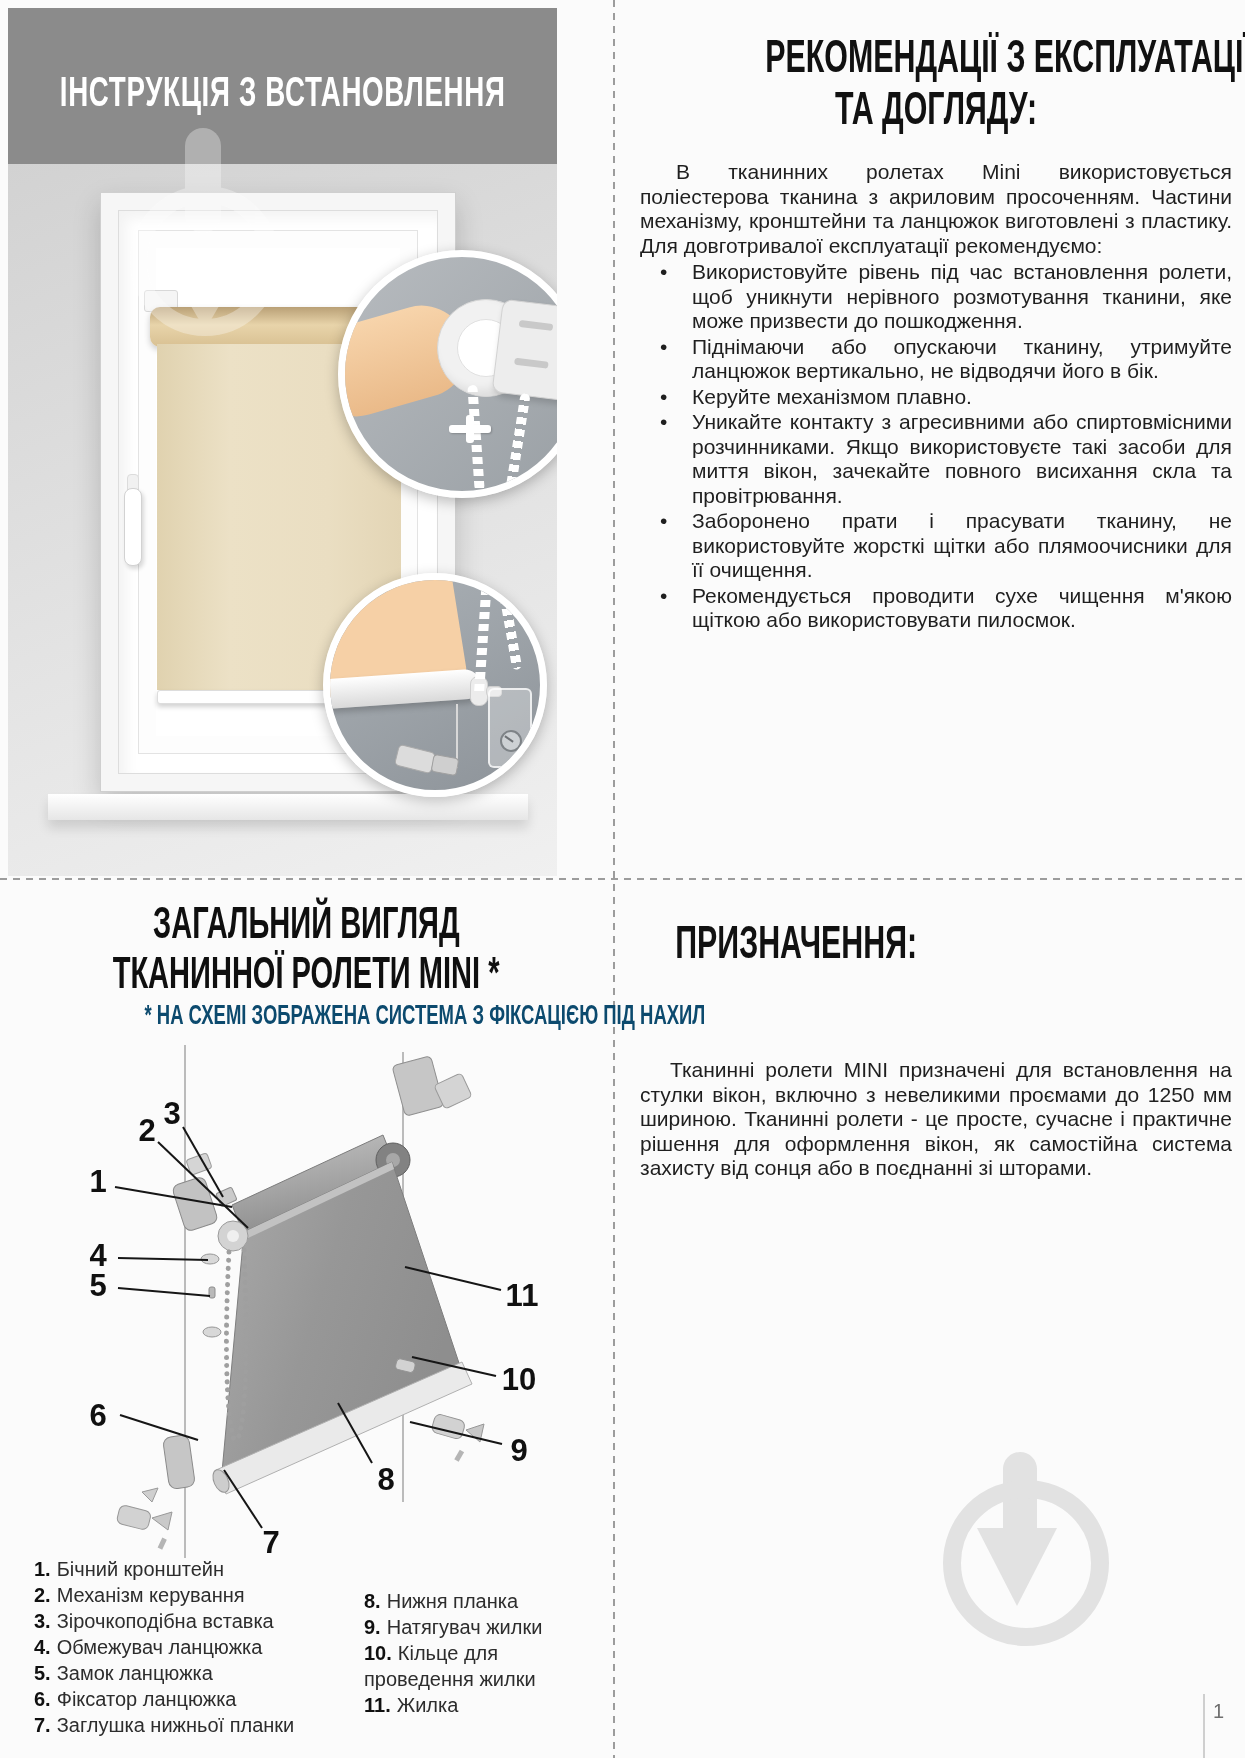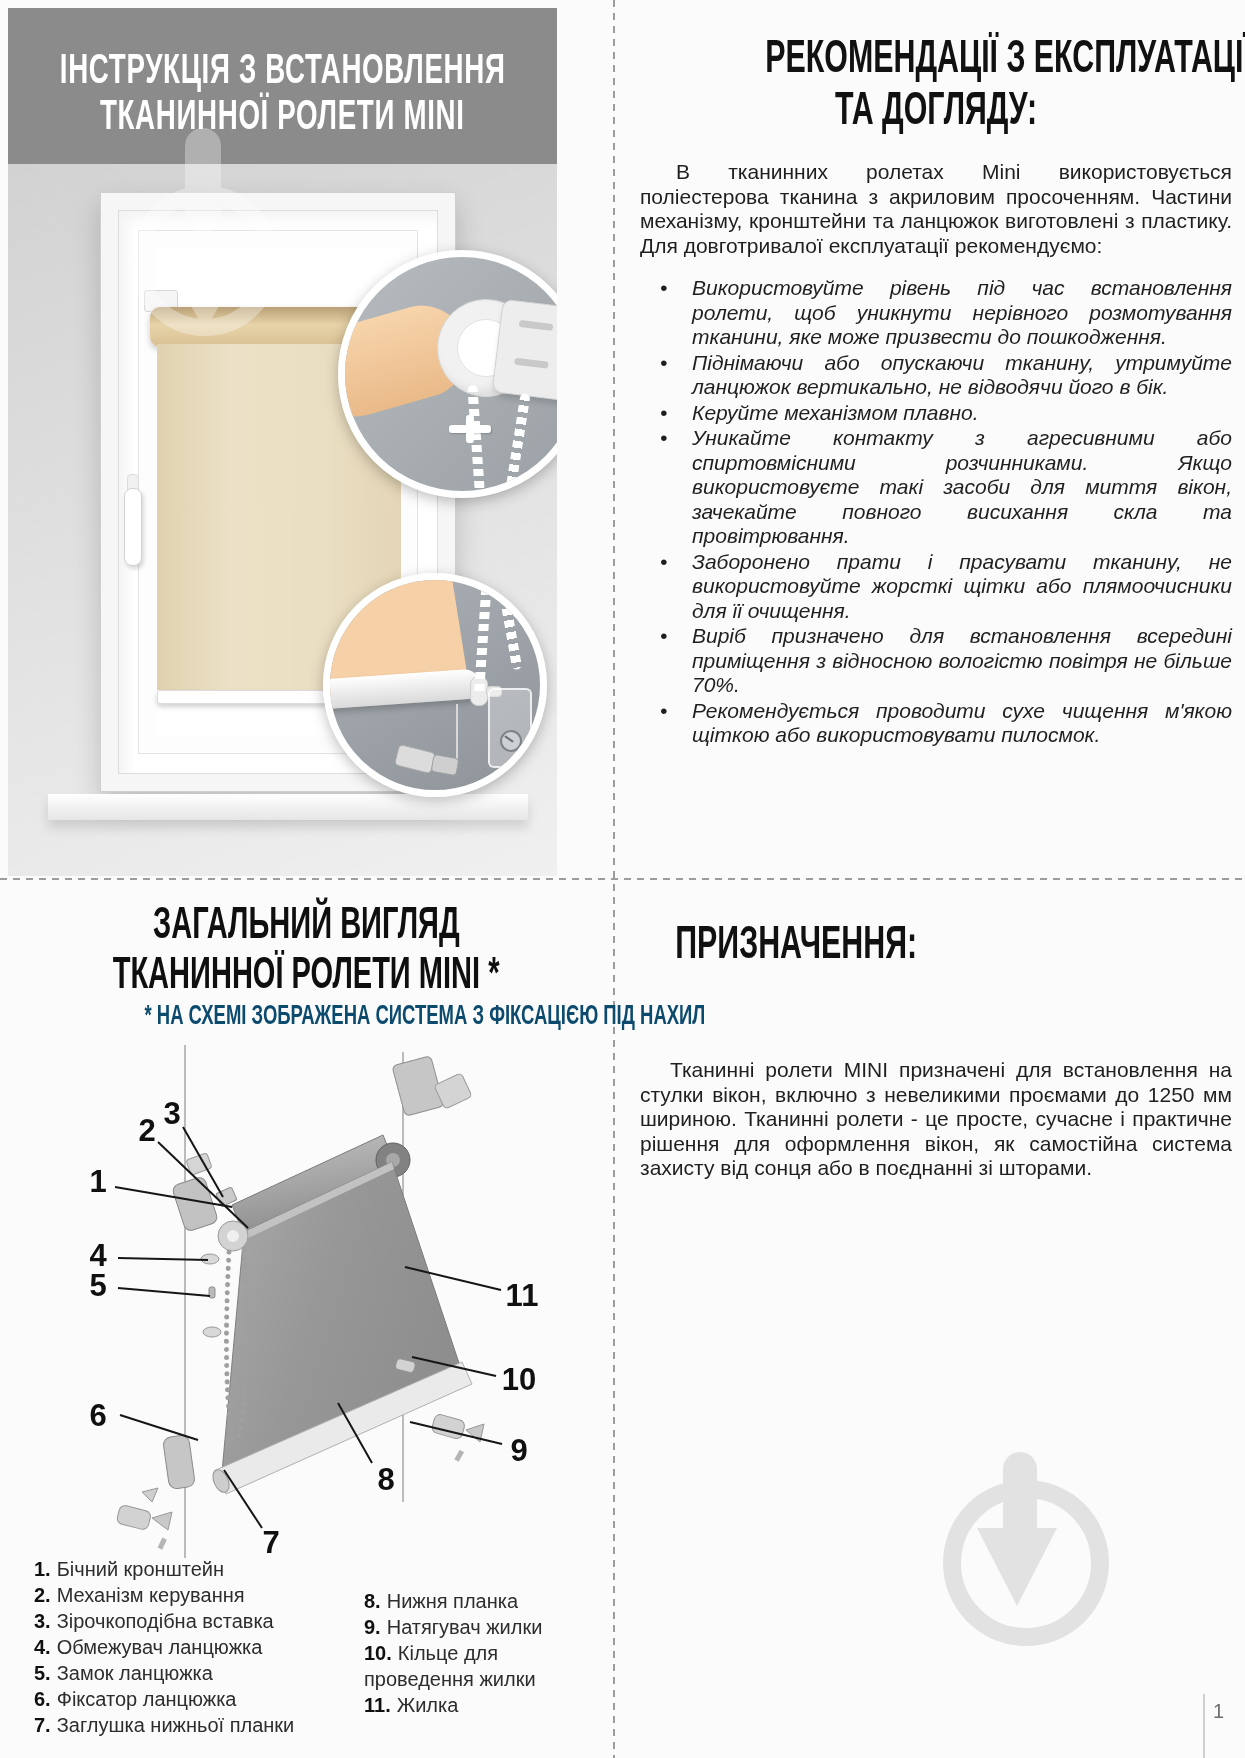--- a/index.html
+++ b/index.html
@@ -78,21 +78,21 @@
   .wm-top .tri{left:33px;top:130px;width:84px;height:72px;background:#fff;}
   .wm-bot{left:940px;top:1448px;width:176px;height:250px;}
   .wm-bot .stem{left:63px;top:4px;width:34px;height:100px;background:#e2e2e2;}
   .wm-bot .ring{left:3px;top:32px;width:130px;height:130px;border:18px solid #e2e2e2;}
   .wm-bot .tri{left:37px;top:80px;width:80px;height:78px;background:#e2e2e2;}
   
   .rec{position:absolute;left:640px;top:30px;width:592px;}
   .rec h2,.h-center{margin:0;text-align:center;font-size:46px;line-height:52px;color:#111;}
   .body-txt{font-size:21px;line-height:24.5px;text-align:justify;color:#1f1f1f;}
   .intro{margin-top:26px;text-indent:36px;}
-  .bullets{margin-top:18px;font-style:italic;}
+  .bullets{margin-top:2px;}
   .bullet{position:relative;padding-left:52px;margin-top:1px;}
   .bullet:before{content:"\2022";position:absolute;left:20px;top:0;}
   .purpose-h{position:absolute;left:613px;top:916px;width:632px;font-size:46px;line-height:52px;color:#111;}
   .purpose-p{position:absolute;left:640px;top:1058px;width:592px;text-indent:30px;}
   
   .ov-title{position:absolute;left:0;top:898px;width:613px;text-align:center;font-size:44px;line-height:50px;color:#0f0f0f;}
   .ov-sub{position:absolute;left:0;top:1000px;width:613px;text-align:center;font-size:28px;line-height:30px;color:#0c4a6e;}
   .diagram{position:absolute;left:60px;top:1040px;width:480px;height:520px;}
   .callout{font-family:"Liberation Sans",sans-serif;font-weight:700;font-size:31px;fill:#101010;}
   .legend{position:absolute;font-size:20px;line-height:26px;color:#2d2d2d;}
@@ -107,21 +107,20 @@
 </head>
 <body>
 
 <div class="page">
 
   <div class="div-v"></div>
   <div class="div-h"></div>
 
   <div class="install-header">
     <span class="ln"><span class="cx">ІНСТРУКЦІЯ З ВСТАНОВЛЕННЯ</span></span>
-    <span class="ln"><span class="cx">ТКАНИННОЇ РОЛЕТИ MINI</span></span>
   </div>
 
   <div class="photo">
     <div class="win-outer">
       <div class="win-frame">
         <div class="win-sash">
           <div class="glass"></div>
         </div>
       </div>
       <div class="handle-base"></div>
@@ -172,21 +171,20 @@
       <span class="cx">РЕКОМЕНДАЦІЇ З ЕКСПЛУАТАЦІЇ</span><br>
       <span class="cx">ТА ДОГЛЯДУ:</span>
     </h2>
     <div class="body-txt intro">В тканинних ролетах Mini використовується поліестерова тканина з акриловим просоченням. Частини механізму, кронштейни та ланцюжок виготовлені з пластику. Для довготривалої експлуатації рекомендуємо:</div>
     <div class="bullets">
       <div class="body-txt bullet">Використовуйте рівень під час встановлення ролети, щоб уникнути нерівного розмотування тканини, яке може призвести до пошкодження.</div>
       <div class="body-txt bullet">Піднімаючи або опускаючи тканину, утримуйте ланцюжок вертикально, не відводячи його в бік.</div>
       <div class="body-txt bullet">Керуйте механізмом плавно.</div>
       <div class="body-txt bullet">Уникайте контакту з агресивними або спиртовмісними розчинниками. Якщо використовуєте такі засоби для миття вікон, зачекайте повного висихання скла та провітрювання.</div>
       <div class="body-txt bullet">Заборонено прати і прасувати тканину, не використовуйте жорсткі щітки або плямоочисники для її очищення.</div>
-      <div class="body-txt bullet">Виріб призначено для встановлення всередині приміщення з відносною вологістю повітря не більше 70%.</div>
       <div class="body-txt bullet">Рекомендується проводити сухе чищення м'якою щіткою або використовувати пилосмок.</div>
     </div>
   </div>
 
   <div class="ov-title">
     <span class="cx">ЗАГАЛЬНИЙ ВИГЛЯД</span><br>
     <span class="cx">ТКАНИННОЇ РОЛЕТИ MINI *</span>
   </div>
   <div class="ov-sub">
     <span class="cx">* НА СХЕМІ ЗОБРАЖЕНА СИСТЕМА З ФІКСАЦІЄЮ ПІД НАХИЛ</span>

